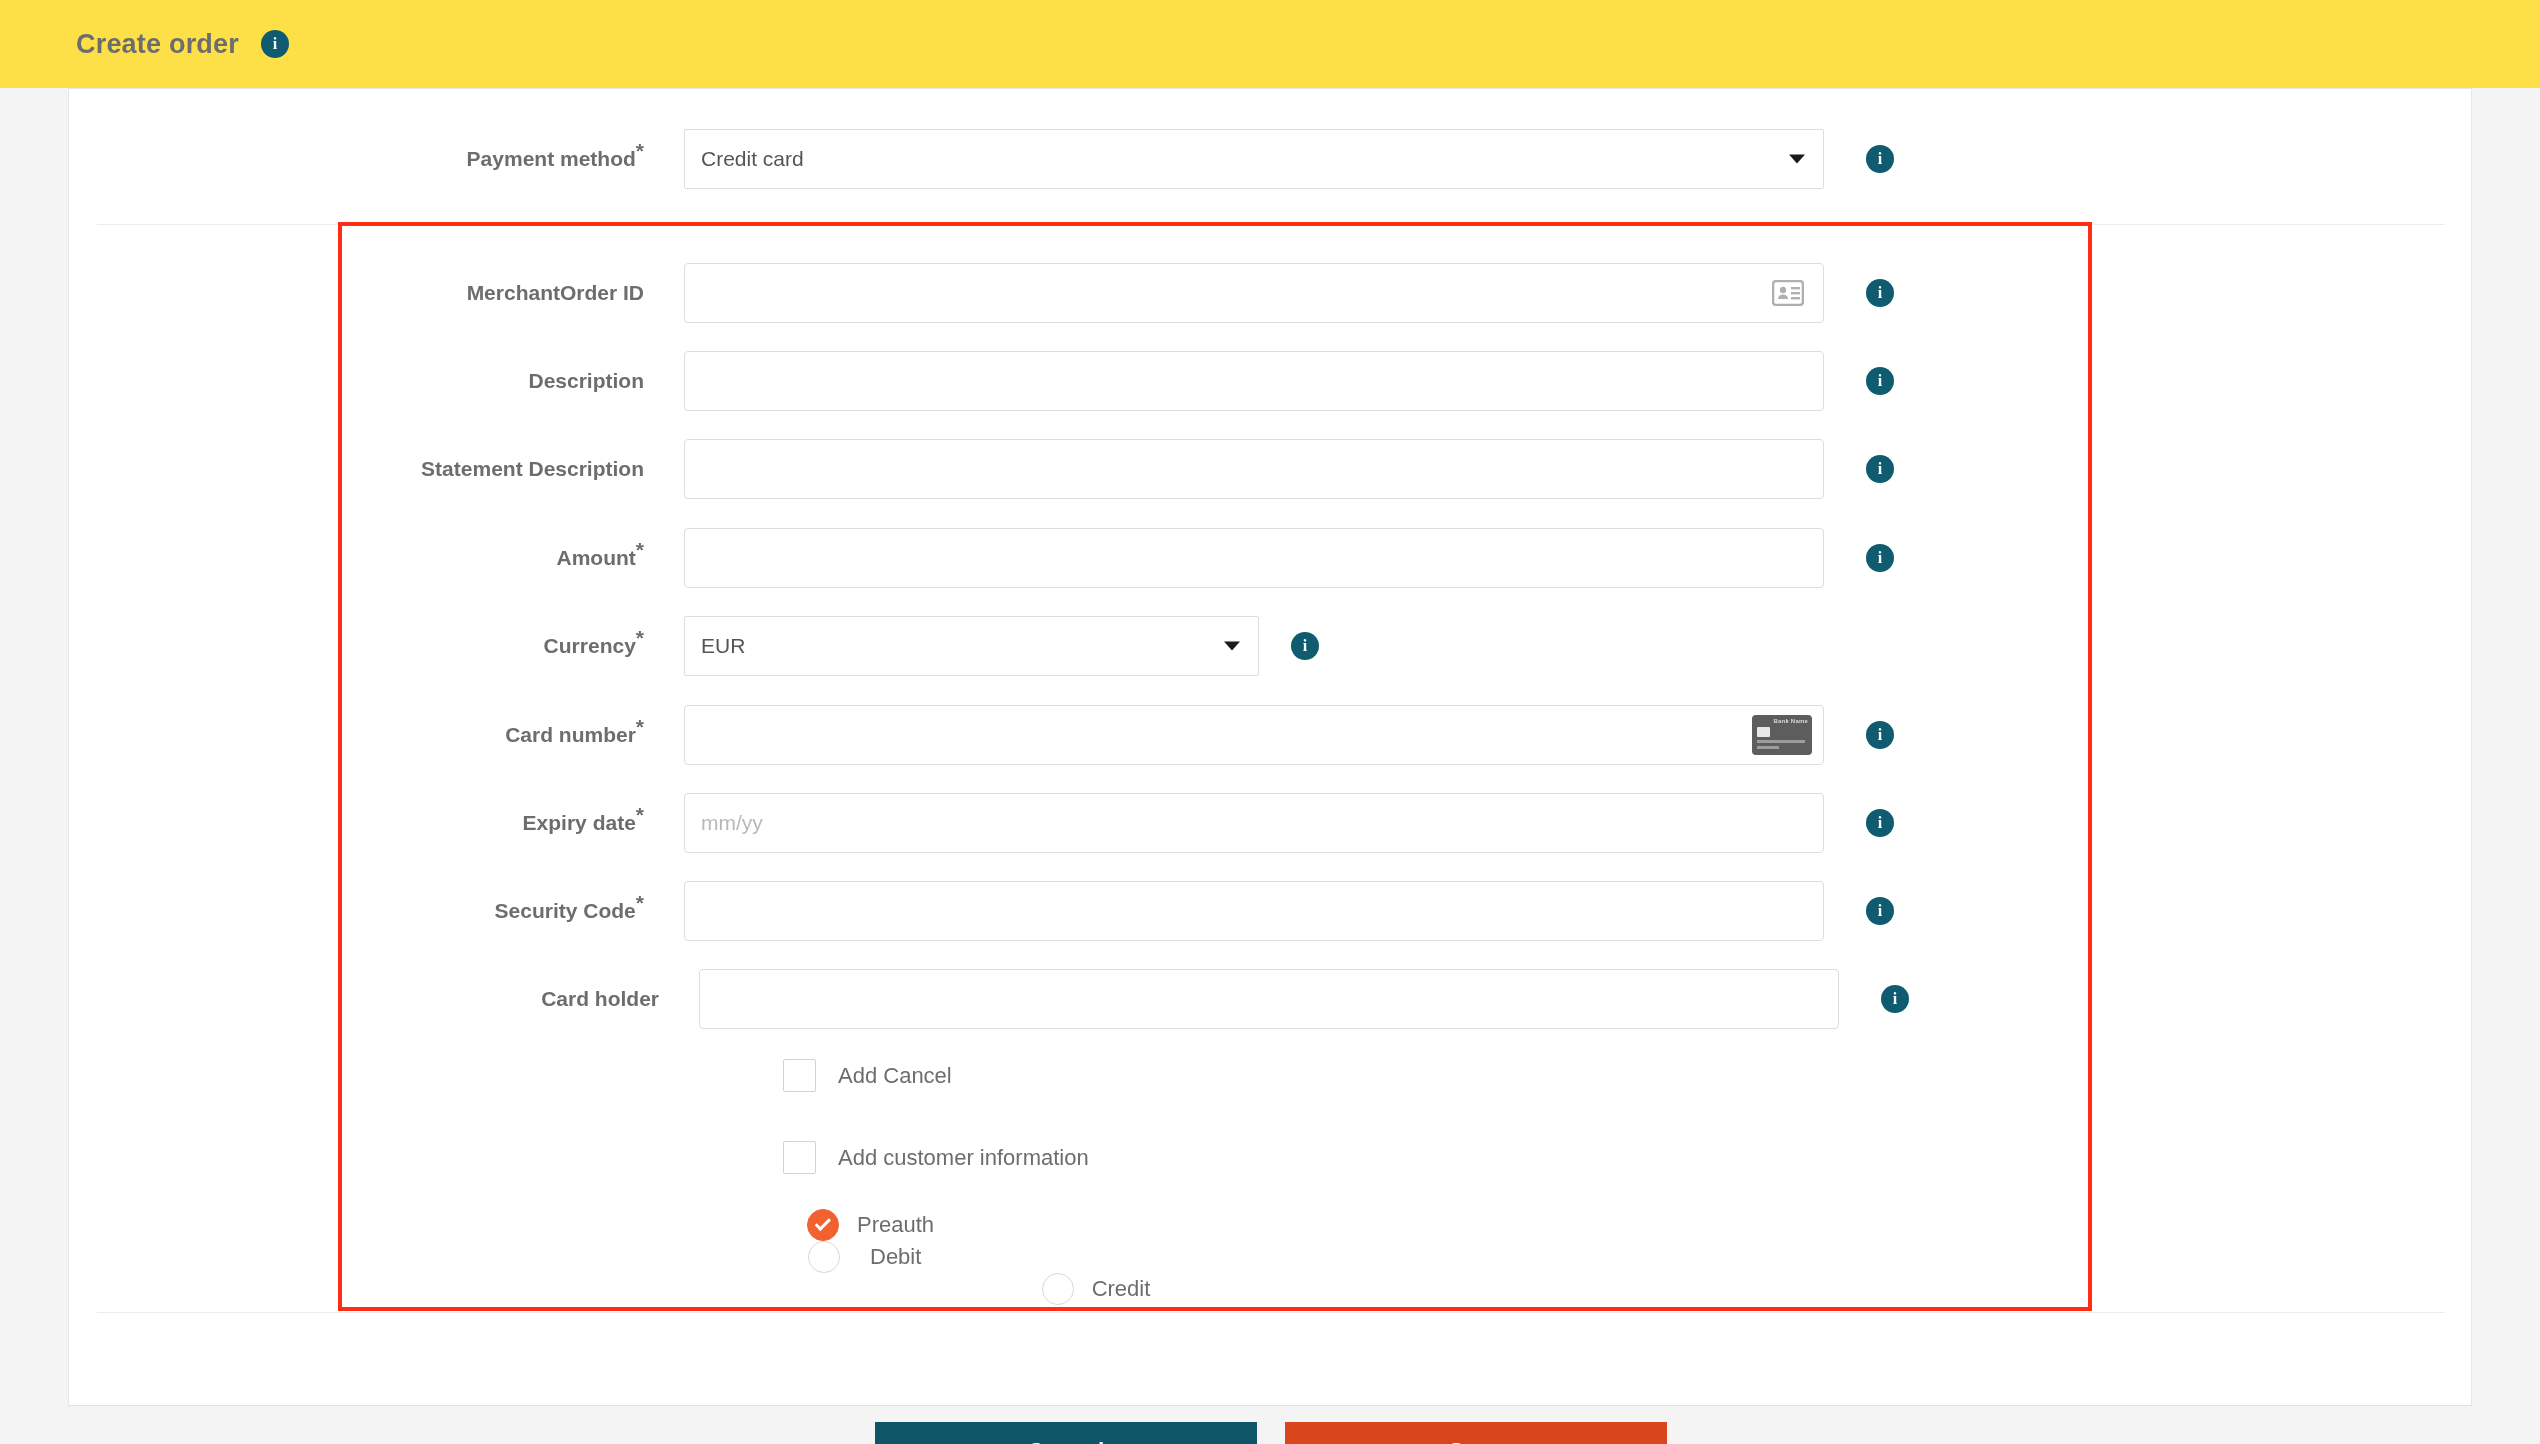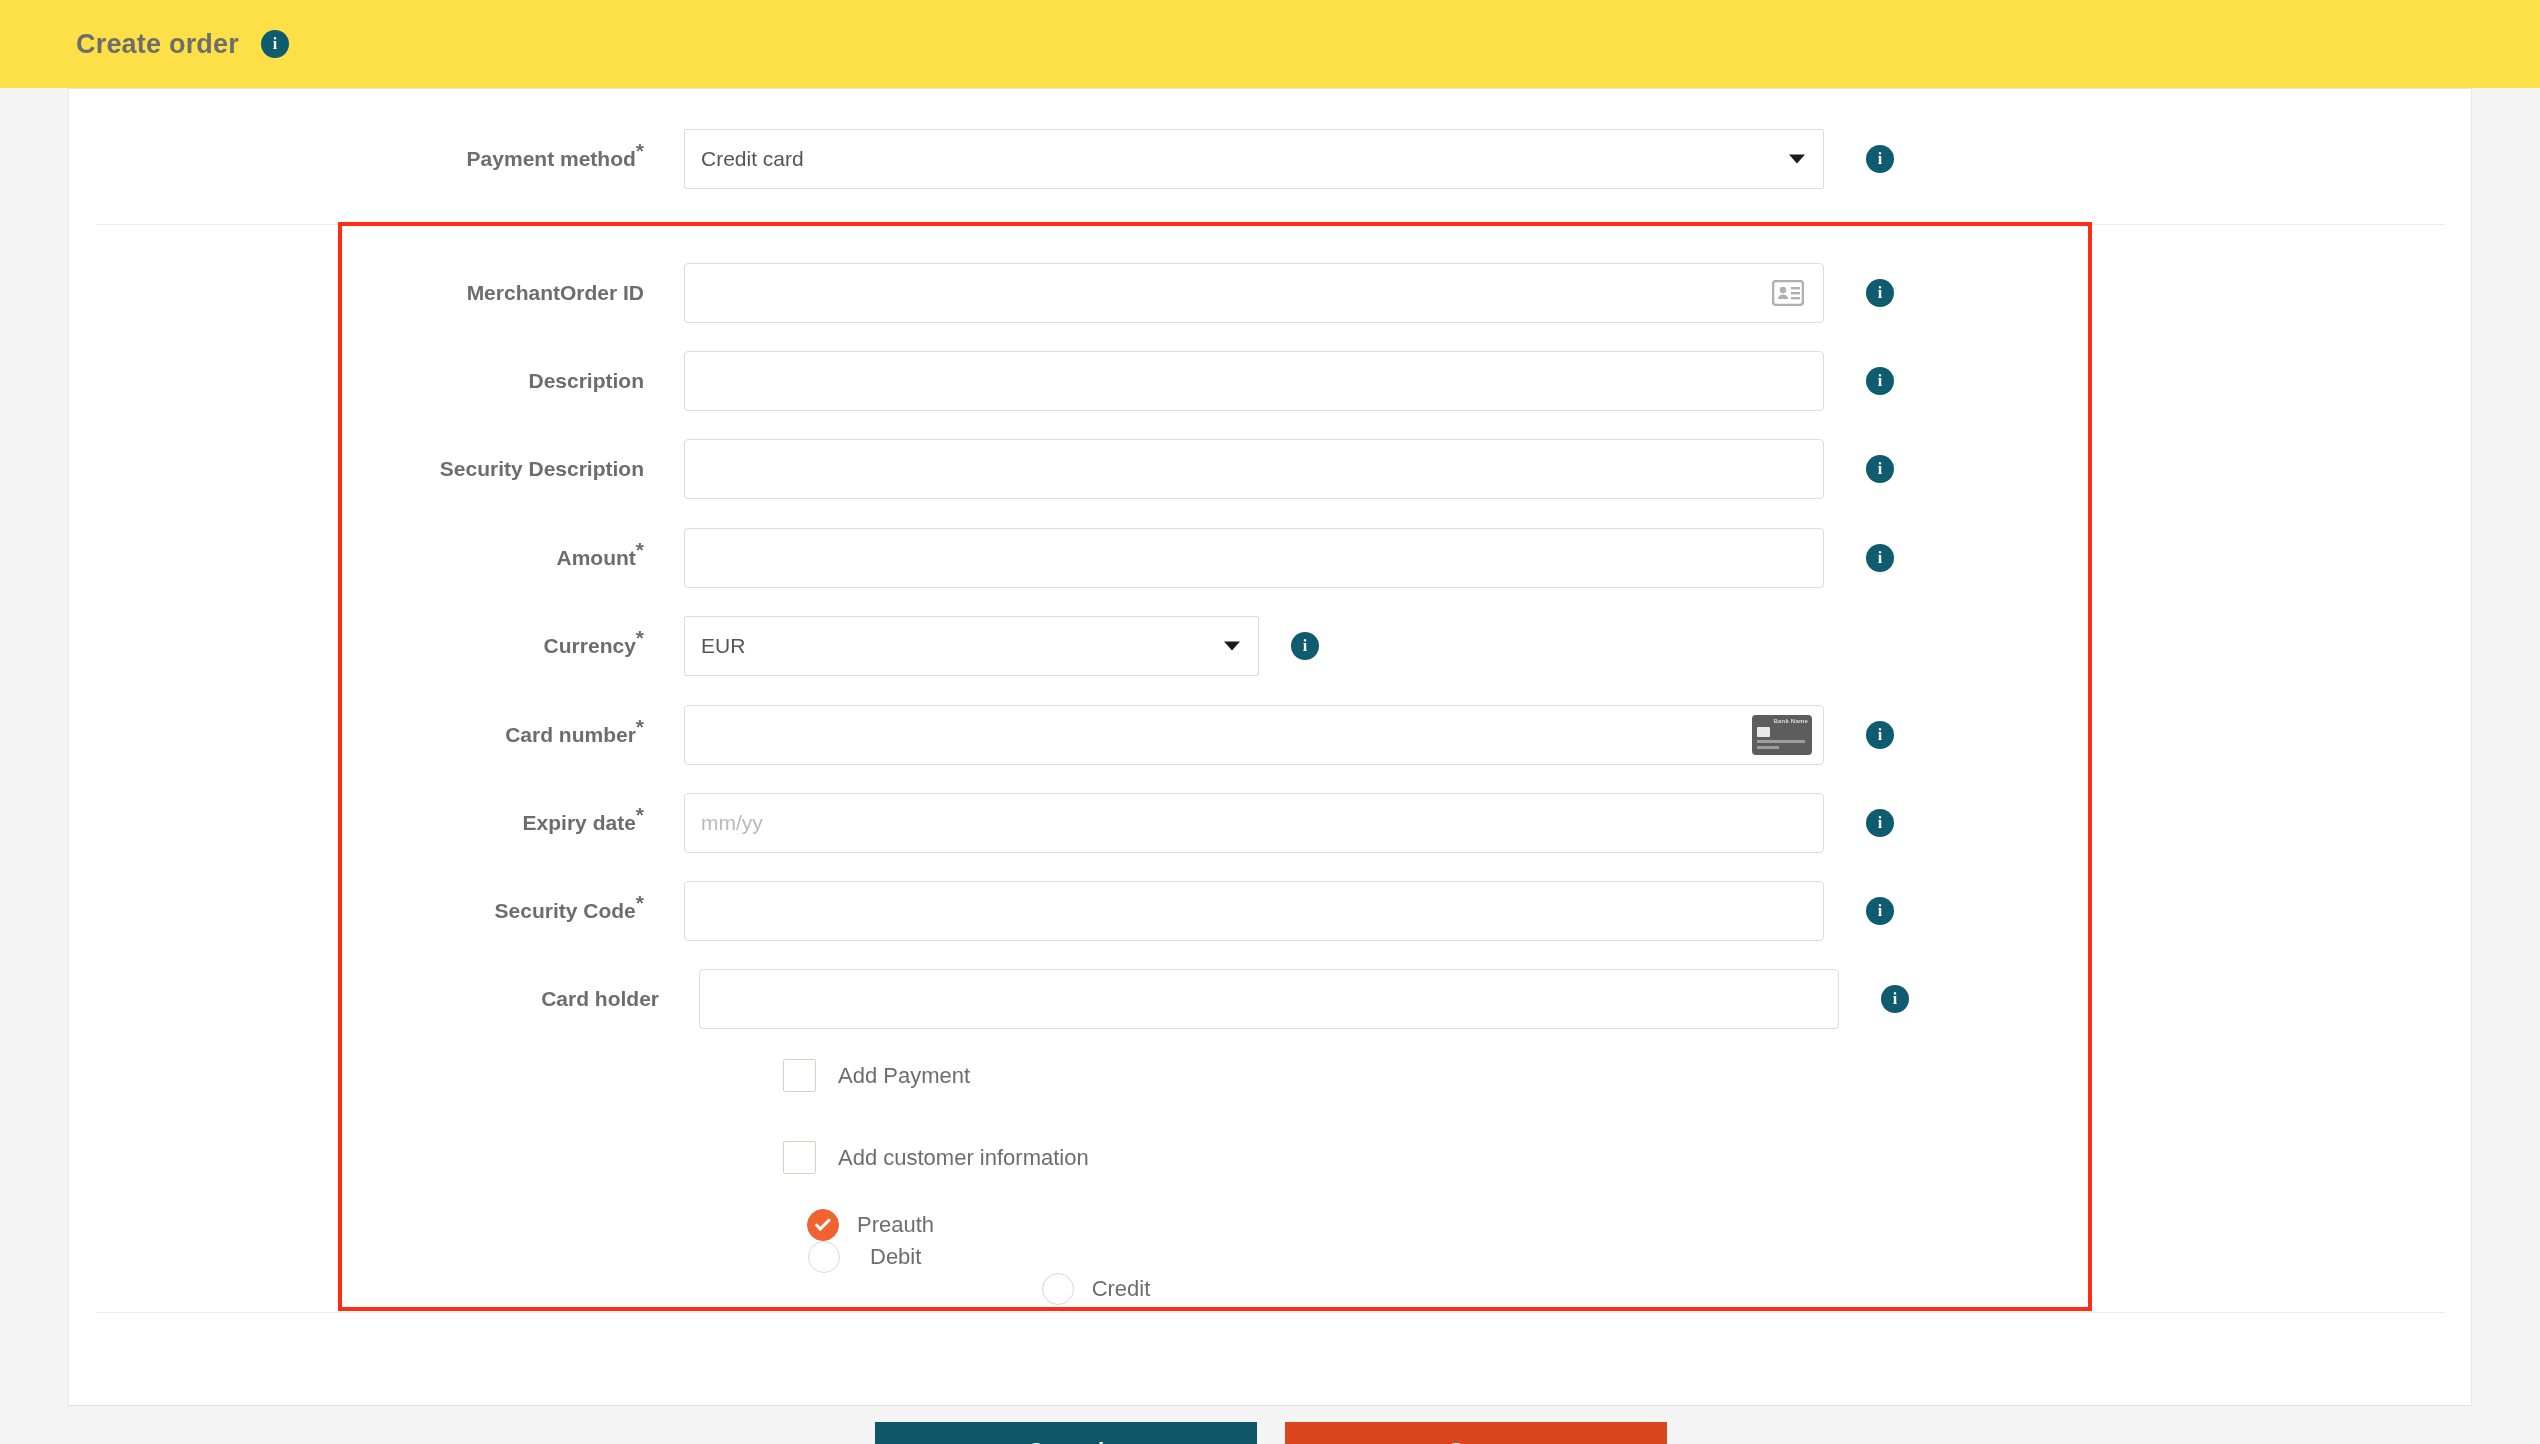--- a/index.html
+++ b/index.html
@@ -300,21 +300,21 @@
         <span>Description</span>
       </div>
       <div class="field-wrap">
         <input class="text-input" type="text" value="" placeholder="" style="">
       </div>
       <span class="info-badge row-info">i</span>
     </div>
 
     <div class="form-row" style="position:absolute; left:0; top:350px;">
       <div class="row-label">
-        <span>Security Description</span>
+        <span>Statement Description</span>
       </div>
       <div class="field-wrap">
         <input class="text-input" type="text" value="" placeholder="" style="">
       </div>
       <span class="info-badge row-info">i</span>
     </div>
 
     <div class="form-row" style="position:absolute; left:0; top:439px;">
       <div class="row-label">
         <span>Amount</span><span class="req">*</span>
@@ -379,21 +379,21 @@
         <span>Card holder</span>
       </div>
       <div class="field-wrap">
         <input class="text-input" type="text" value="" placeholder="" style="">
       </div>
       <span class="info-badge row-info">i</span>
     </div>
 
     <div class="check-row" style="position:absolute; left:0; top:970px;">
       <span class="checkbox"></span>
-      <span class="check-label">Add Payment</span>
+      <span class="check-label">Add Cancel</span>
     </div>
 
     <div class="check-row" style="position:absolute; left:0; top:1052px;">
       <span class="checkbox"></span>
       <span class="check-label">Add customer information</span>
     </div>
 
     <div class="radio-row" style="position:absolute; left:0; top:1120px;">
       <span class="radio-item" style="width:578px;">
         <span class="radio checked">

